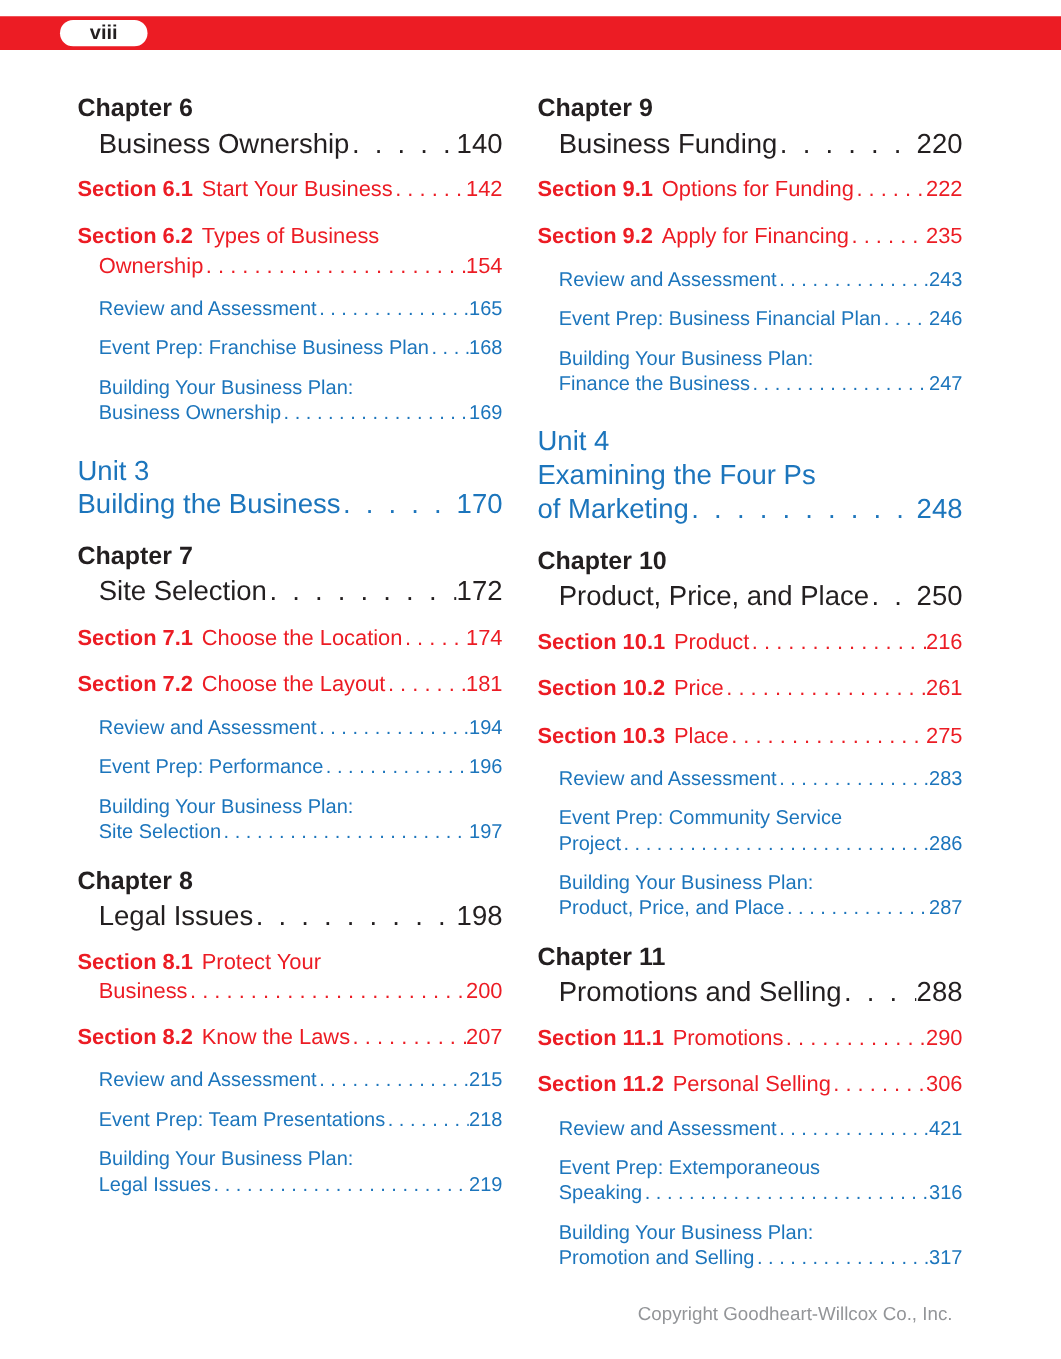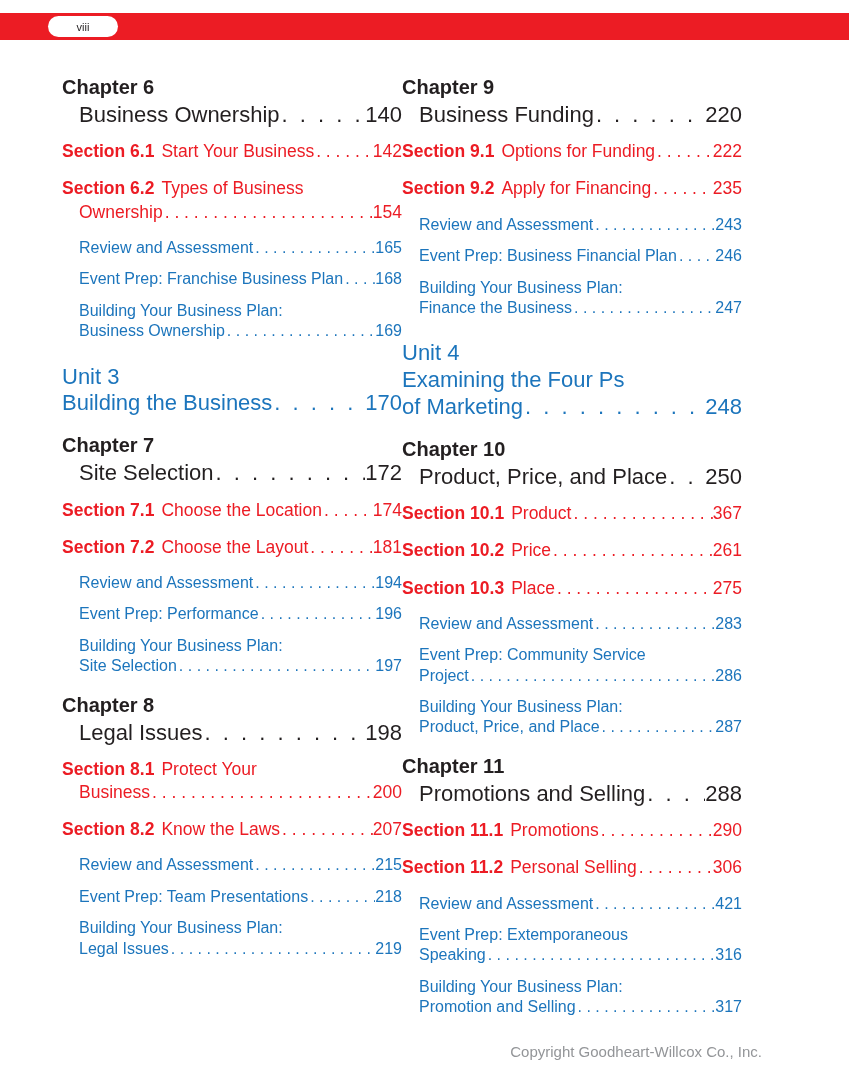--- a/index.html
+++ b/index.html
@@ -4,24 +4,24 @@
 <style>
   :root { --red:#EC1C24; --blue:#1C75BC; --black:#231F20; --gray:#939598; }
   html,body{margin:0;padding:0;}
   body{background:#ffffff;font-family:"Liberation Sans","DejaVu Sans",sans-serif;}
   .page{position:relative;width:849px;height:1087px;background:#fff;overflow:hidden;color:var(--black);}
 
   
   .band{position:absolute;top:13px;left:0;width:849px;height:27px;background:var(--red);}
   .folio-pill{position:absolute;left:48px;top:3px;height:21px;min-width:48px;padding:0 11px;
               background:#fff;border-radius:11px;display:flex;align-items:center;justify-content:center;}
-  .folio-pill span{font-size:11px;font-weight:normal;color:var(--black);}
-
-  
-  .content{position:absolute;top:76px;left:62px;width:708px;display:flex;align-items:flex-start;}
+  .folio-pill span{font-size:16px;font-weight:bold;color:var(--black);}
+
+  
+  .content{position:absolute;top:76px;left:62px;width:708px;display:flex;gap:28px;align-items:flex-start;}
   .col{width:340px;flex:0 0 340px;}
 
   .row{display:flex;align-items:baseline;}
   .row .text,.row .label{white-space:nowrap;}
   .row .label{margin-right:7px;}
   .dots{flex:1 1 auto;min-width:10px;overflow:hidden;white-space:nowrap;padding:0 2px;}
   .dots::after{content:". . . . . . . . . . . . . . . . . . . . . . . . . . . . . . . . . . . . . . . . . . . . . . . .";}
   .pg{flex:0 0 auto;}
   .indent{padding-left:17px;align-items:flex-end;}
 
@@ -287,21 +287,21 @@
             <span class="text">Product, Price, and Place</span>
             <span class="dots"></span>
             <span class="pg">250</span>
           </div>
         </div>
         <div class="b b-section">
           <div class="row entry-row">
             <span class="label">Section 10.1</span>
             <span class="text">Product</span>
             <span class="dots"></span>
-            <span class="pg">367</span>
+            <span class="pg">216</span>
           </div>
         </div>
         <div class="b b-section">
           <div class="row entry-row">
             <span class="label">Section 10.2</span>
             <span class="text">Price</span>
             <span class="dots"></span>
             <span class="pg">261</span>
           </div>
         </div>

